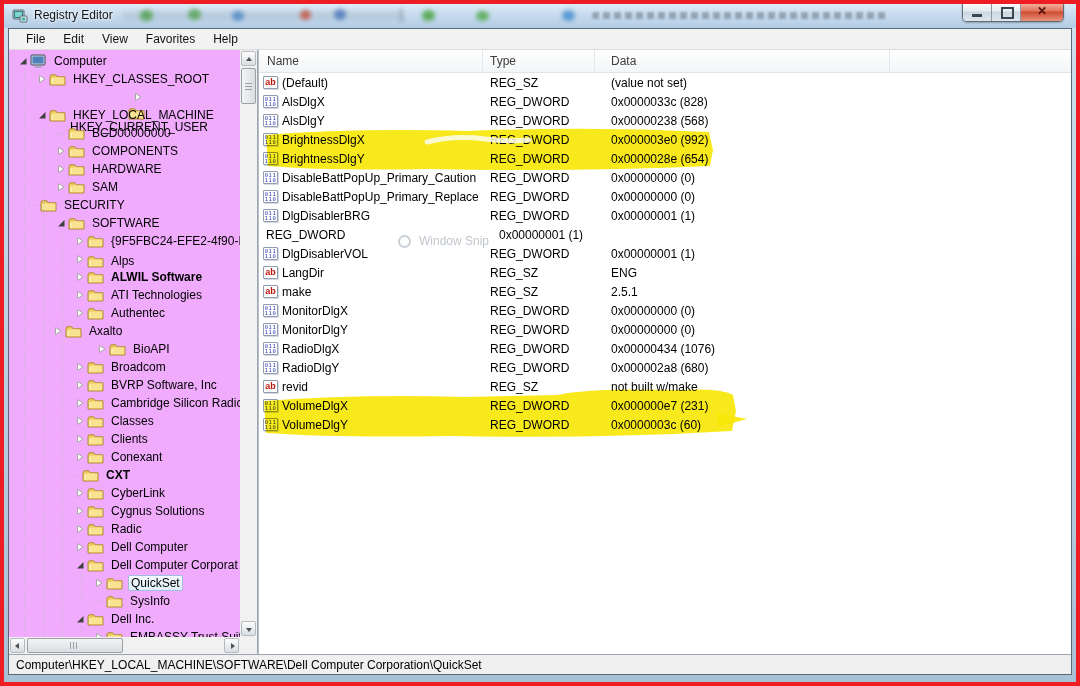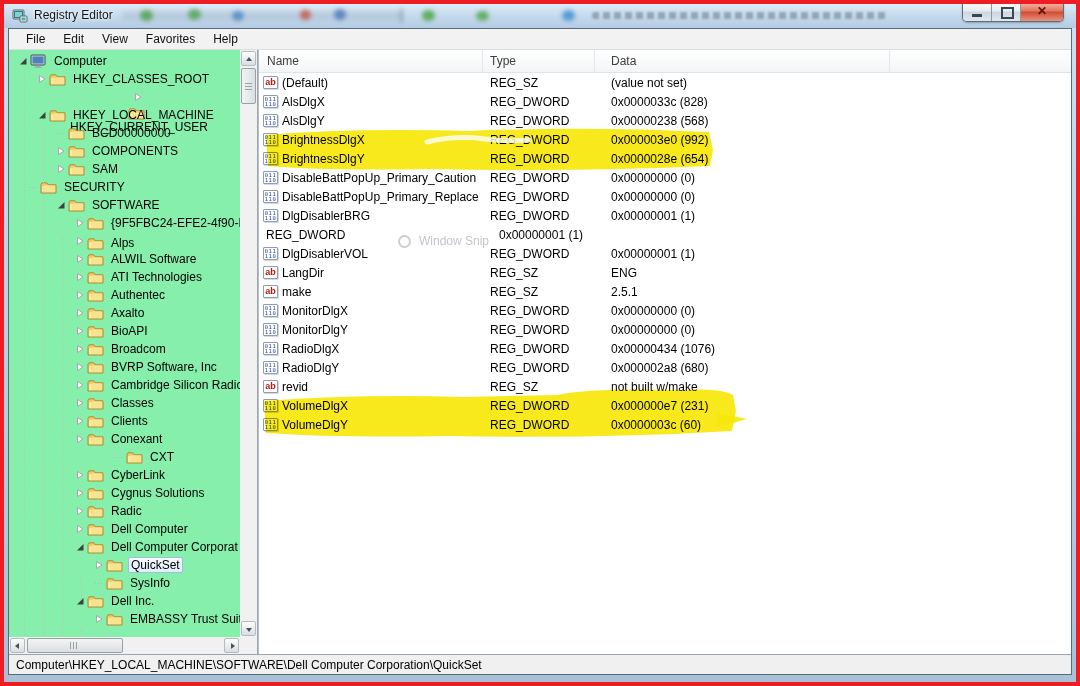--- a/index.html
+++ b/index.html
@@ -38,21 +38,21 @@
   
   .app-body { position:absolute; left:4px; right:4px; top:24px; bottom:7px;
               border:1px solid #5c6a76; background:#f0f0f0; display:flex; flex-direction:column; }
   .menubar { height:21px; background:#f2f2f2; border-bottom:1px solid #dcdcdc;
              display:flex; align-items:center; padding-left:8px; }
   .menu-item { padding:2px 9px; color:#111; }
 
   .panes { flex:1; min-height:0; display:flex; }
 
   
-  .tree-pane { position:relative; width:248px; background:#86efac; overflow:hidden; }
+  .tree-pane { position:relative; width:248px; background:#f0abfc; overflow:hidden; }
   .tree-view { position:absolute; left:0; top:0; right:17px; bottom:17px; overflow:hidden; padding-top:2px; }
   .trow { height:18px; display:flex; align-items:center; white-space:nowrap; }
   .arrow { width:11px; height:18px; display:inline-flex; align-items:center; justify-content:flex-start; flex:none; }
   .stub { display:block; width:9px; height:1px;
           background:repeating-linear-gradient(to right,#b8b8b8 0 1px,transparent 1px 3px); }
   .ticon { width:19px; height:14px; display:inline-flex; align-items:center; flex:none; margin-right:3px; }
   .tlabel { padding:0 2px; }
   .trow.selected .tlabel { background:linear-gradient(#f4f9fd,#e0eef9); border:1px solid #9ebfdd; border-radius:2px; }
   .guide { position:absolute; width:1px;
            background:repeating-linear-gradient(to bottom,#bdbdbd 0 1px,transparent 1px 3px); }
@@ -255,20 +255,35 @@
                     <path d="M1.5,1.5 L7,5 L1.5,8.5 Z" fill="#ffffff" stroke="#a8a8a8"></path>
                   </svg>
                 </span>
                 <span class="ticon">
                   <svg width="17" height="13" viewBox="0 0 17 13">
                     <path d="M1,3.5 L1,12 L16,12 L16,3.8 L8.2,3.8 L6.8,1.8 L2,1.8 Z" fill="#efcb62" stroke="#ad8a32"></path>
                     <path d="M2,5.2 L6.6,4.2 L15.2,4.6 L15.2,11.2 L2,11.2 Z" fill="#f9e391"></path>
                     <path d="M2.6,5.6 L3.6,5.4 L3.6,11 L2.6,11 Z" fill="#fdf2c0"></path>
                   </svg>
                 </span>
+                <span class="tlabel">HARDWARE</span>
+              </div>
+              <div class="trow" style="padding-left: 48px;">
+                <span class="arrow">
+                  <svg width="9" height="10" viewBox="0 0 9 10">
+                    <path d="M1.5,1.5 L7,5 L1.5,8.5 Z" fill="#ffffff" stroke="#a8a8a8"></path>
+                  </svg>
+                </span>
+                <span class="ticon">
+                  <svg width="17" height="13" viewBox="0 0 17 13">
+                    <path d="M1,3.5 L1,12 L16,12 L16,3.8 L8.2,3.8 L6.8,1.8 L2,1.8 Z" fill="#efcb62" stroke="#ad8a32"></path>
+                    <path d="M2,5.2 L6.6,4.2 L15.2,4.6 L15.2,11.2 L2,11.2 Z" fill="#f9e391"></path>
+                    <path d="M2.6,5.6 L3.6,5.4 L3.6,11 L2.6,11 Z" fill="#fdf2c0"></path>
+                  </svg>
+                </span>
                 <span class="tlabel">SAM</span>
               </div>
               <div class="trow" style="padding-left: 20px;">
                 <span class="arrow">
                   <i class="stub"></i>
                 </span>
                 <span class="ticon">
                   <svg width="17" height="13" viewBox="0 0 17 13">
                     <path d="M1,3.5 L1,12 L16,12 L16,3.8 L8.2,3.8 L6.8,1.8 L2,1.8 Z" fill="#efcb62" stroke="#ad8a32"></path>
                     <path d="M2,5.2 L6.6,4.2 L15.2,4.6 L15.2,11.2 L2,11.2 Z" fill="#f9e391"></path>
@@ -315,21 +330,21 @@
                 </span>
                 <span class="ticon">
                   <svg width="17" height="13" viewBox="0 0 17 13">
                     <path d="M1,3.5 L1,12 L16,12 L16,3.8 L8.2,3.8 L6.8,1.8 L2,1.8 Z" fill="#efcb62" stroke="#ad8a32"></path>
                     <path d="M2,5.2 L6.6,4.2 L15.2,4.6 L15.2,11.2 L2,11.2 Z" fill="#f9e391"></path>
                     <path d="M2.6,5.6 L3.6,5.4 L3.6,11 L2.6,11 Z" fill="#fdf2c0"></path>
                   </svg>
                 </span>
                 <span class="tlabel">Alps</span>
               </div>
-              <div class="trow" style="padding-left: 67px;">
+              <div class="trow" style="padding-left: 67px; font-weight: bold;">
                 <span class="arrow">
                   <svg width="9" height="10" viewBox="0 0 9 10">
                     <path d="M1.5,1.5 L7,5 L1.5,8.5 Z" fill="#ffffff" stroke="#a8a8a8"></path>
                   </svg>
                 </span>
                 <span class="ticon">
                   <svg width="17" height="13" viewBox="0 0 17 13">
                     <path d="M1,3.5 L1,12 L16,12 L16,3.8 L8.2,3.8 L6.8,1.8 L2,1.8 Z" fill="#efcb62" stroke="#ad8a32"></path>
                     <path d="M2,5.2 L6.6,4.2 L15.2,4.6 L15.2,11.2 L2,11.2 Z" fill="#f9e391"></path>
                     <path d="M2.6,5.6 L3.6,5.4 L3.6,11 L2.6,11 Z" fill="#fdf2c0"></path>
@@ -360,36 +375,36 @@
                 </span>
                 <span class="ticon">
                   <svg width="17" height="13" viewBox="0 0 17 13">
                     <path d="M1,3.5 L1,12 L16,12 L16,3.8 L8.2,3.8 L6.8,1.8 L2,1.8 Z" fill="#efcb62" stroke="#ad8a32"></path>
                     <path d="M2,5.2 L6.6,4.2 L15.2,4.6 L15.2,11.2 L2,11.2 Z" fill="#f9e391"></path>
                     <path d="M2.6,5.6 L3.6,5.4 L3.6,11 L2.6,11 Z" fill="#fdf2c0"></path>
                   </svg>
                 </span>
                 <span class="tlabel">Authentec</span>
               </div>
-              <div class="trow" style="padding-left: 67px;">
+              <div class="trow" style="padding-left: 45px;">
                 <span class="arrow">
                   <svg width="9" height="10" viewBox="0 0 9 10">
                     <path d="M1.5,1.5 L7,5 L1.5,8.5 Z" fill="#ffffff" stroke="#a8a8a8"></path>
                   </svg>
                 </span>
                 <span class="ticon">
                   <svg width="17" height="13" viewBox="0 0 17 13">
                     <path d="M1,3.5 L1,12 L16,12 L16,3.8 L8.2,3.8 L6.8,1.8 L2,1.8 Z" fill="#efcb62" stroke="#ad8a32"></path>
                     <path d="M2,5.2 L6.6,4.2 L15.2,4.6 L15.2,11.2 L2,11.2 Z" fill="#f9e391"></path>
                     <path d="M2.6,5.6 L3.6,5.4 L3.6,11 L2.6,11 Z" fill="#fdf2c0"></path>
                   </svg>
                 </span>
                 <span class="tlabel">Axalto</span>
               </div>
-              <div class="trow" style="padding-left: 67px;">
+              <div class="trow" style="padding-left: 89px;">
                 <span class="arrow">
                   <svg width="9" height="10" viewBox="0 0 9 10">
                     <path d="M1.5,1.5 L7,5 L1.5,8.5 Z" fill="#ffffff" stroke="#a8a8a8"></path>
                   </svg>
                 </span>
                 <span class="ticon">
                   <svg width="17" height="13" viewBox="0 0 17 13">
                     <path d="M1,3.5 L1,12 L16,12 L16,3.8 L8.2,3.8 L6.8,1.8 L2,1.8 Z" fill="#efcb62" stroke="#ad8a32"></path>
                     <path d="M2,5.2 L6.6,4.2 L15.2,4.6 L15.2,11.2 L2,11.2 Z" fill="#f9e391"></path>
                     <path d="M2.6,5.6 L3.6,5.4 L3.6,11 L2.6,11 Z" fill="#fdf2c0"></path>
@@ -480,21 +495,21 @@
                 </span>
                 <span class="ticon">
                   <svg width="17" height="13" viewBox="0 0 17 13">
                     <path d="M1,3.5 L1,12 L16,12 L16,3.8 L8.2,3.8 L6.8,1.8 L2,1.8 Z" fill="#efcb62" stroke="#ad8a32"></path>
                     <path d="M2,5.2 L6.6,4.2 L15.2,4.6 L15.2,11.2 L2,11.2 Z" fill="#f9e391"></path>
                     <path d="M2.6,5.6 L3.6,5.4 L3.6,11 L2.6,11 Z" fill="#fdf2c0"></path>
                   </svg>
                 </span>
                 <span class="tlabel">Conexant</span>
               </div>
-              <div class="trow" style="padding-left: 106px;">
+              <div class="trow" style="padding-left: 62px; font-weight: bold;">
                 <span class="arrow">
                   <i class="stub"></i>
                 </span>
                 <span class="ticon">
                   <svg width="17" height="13" viewBox="0 0 17 13">
                     <path d="M1,3.5 L1,12 L16,12 L16,3.8 L8.2,3.8 L6.8,1.8 L2,1.8 Z" fill="#efcb62" stroke="#ad8a32"></path>
                     <path d="M2,5.2 L6.6,4.2 L15.2,4.6 L15.2,11.2 L2,11.2 Z" fill="#f9e391"></path>
                     <path d="M2.6,5.6 L3.6,5.4 L3.6,11 L2.6,11 Z" fill="#fdf2c0"></path>
                   </svg>
                 </span>

